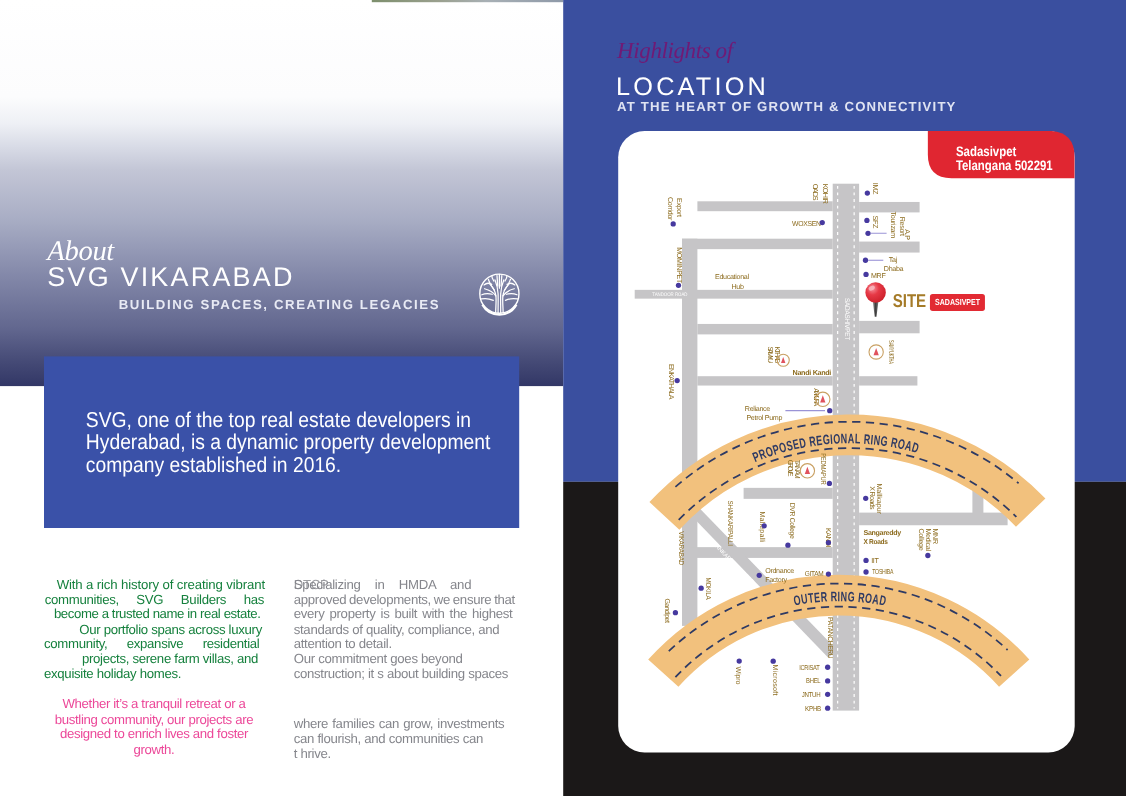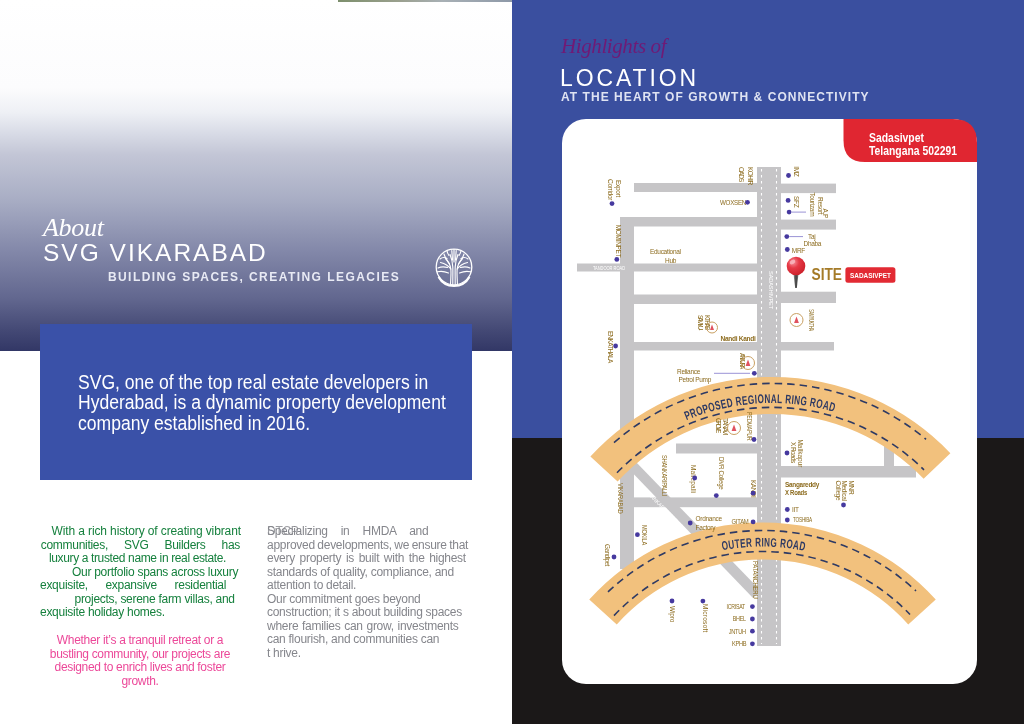--- a/index.html
+++ b/index.html
@@ -45,43 +45,43 @@
   </g>
 </svg>
 
 <div class="abs" style="left:40px;top:324px;width:432px;height:156px;background:#3a51a8;"></div>
 
 <div class="abs" style="left:78px;top:371.9px;width:500px;color:#ffffff;font-size:19.5px;line-height:20.4px;font-weight:400;transform:scaleX(0.9);transform-origin:0 0;">SVG, one of the top real estate developers in<br>Hyderabad, is a dynamic property development<br>company established in 2016.</div>
 
 <div class="abs" style="left:40px;top:525.4px;width:200px;color:#15803d;font-size:12px;letter-spacing:-0.28px;line-height:13.5px;white-space:nowrap;">
   <div style="text-indent:11.5px;letter-spacing:-0.12px;">With a rich history of creating vibrant</div>
   <div style="word-spacing:12.9px;text-align:right;">communities, SVG Builders has</div>
-  <div style="text-indent:9px;letter-spacing:-0.37px;">luxury a trusted name in real estate.</div>
+  <div style="text-indent:9px;letter-spacing:-0.37px;">become a trusted name in real estate.</div>
   <div style="text-indent:32px;">Our portfolio spans across luxury</div>
-  <div style="word-spacing:14.5px;">exquisite, expansive residential</div>
+  <div style="word-spacing:14.5px;">community, expansive residential</div>
   <div style="text-indent:34.5px;">projects, serene farm villas, and</div>
   <div>exquisite holiday homes.</div>
 </div>
 
 <div class="abs" style="left:40px;top:634.2px;width:200px;color:#ec4899;font-size:12px;letter-spacing:-0.32px;line-height:13.5px;white-space:nowrap;text-align:center;">
   <div>Whether it’s a tranquil retreat or a</div>
   <div>bustling community, our projects are</div>
   <div>designed to enrich lives and foster</div>
   <div>growth.</div>
 </div>
 
 <div class="abs" style="left:267px;top:525.4px;width:201px;color:#85868c;font-size:12px;letter-spacing:-0.28px;line-height:13.5px;white-space:nowrap;">
   <div style="position:relative;"><span style="word-spacing:10px;margin-top:38px;">Specializing in HMDA and</span><span style="position:absolute;left:0;top:0;opacity:0.8;">DTCP</span></div>
   <div style="word-spacing:-0.5px;">approved developments, we ensure that</div>
   <div style="word-spacing:1.55px;">every property is built with the highest</div>
   <div>standards of quality, compliance, and</div>
   <div>attention to detail.</div>
   <div>Our commitment goes beyond</div>
   <div>construction; it s about building spaces</div>
-  <div style="word-spacing:0.7px;">where families can grow, investments</div>
+  <div style="word-spacing:0.7px;margin-top:32px;">where families can grow, investments</div>
   <div>can flourish, and communities can</div>
   <div>t hrive.</div>
 </div>
 
 <div class="abs" style="left:512px;top:0;width:512px;height:438px;background:#3a4f9f;"></div>
 
 <div class="abs" style="left:512px;top:438px;width:512px;height:286px;background:#1b1818;"></div>
 
 <div class="abs" style="left:561px;top:36px;color:#701a75;font-family:'Liberation Serif',serif;font-style:italic;font-size:21px;letter-spacing:-0.4px;line-height:21px;">Highlights of</div>
 

